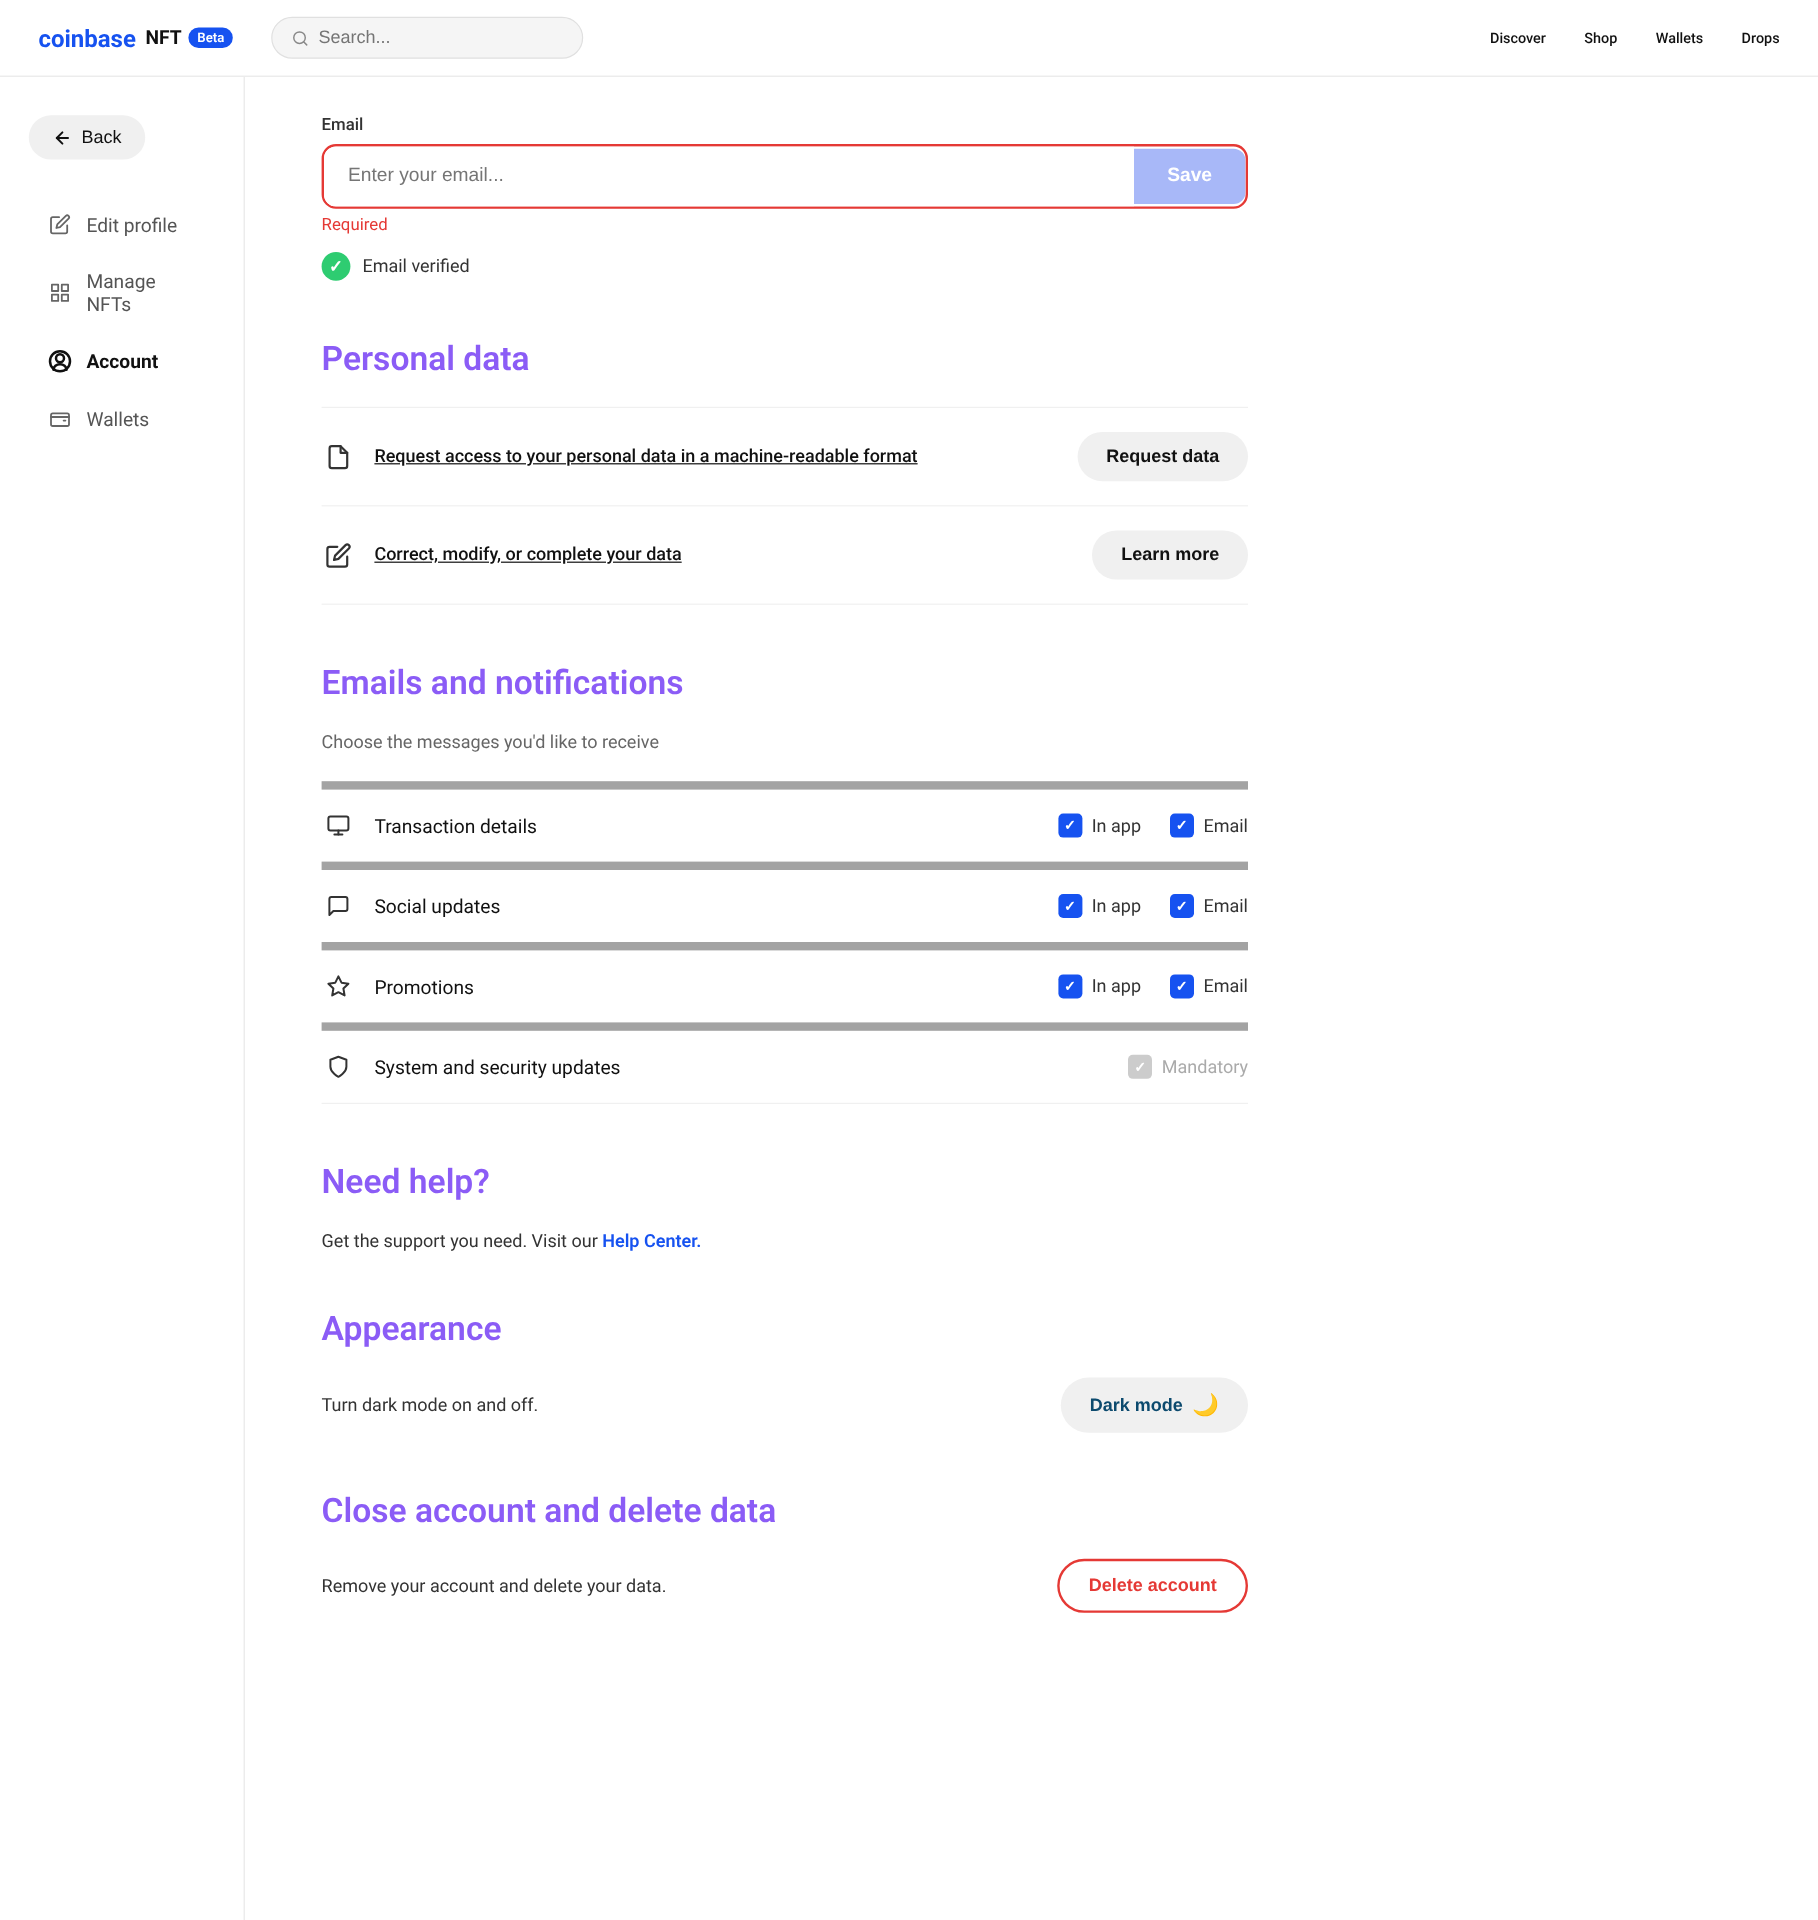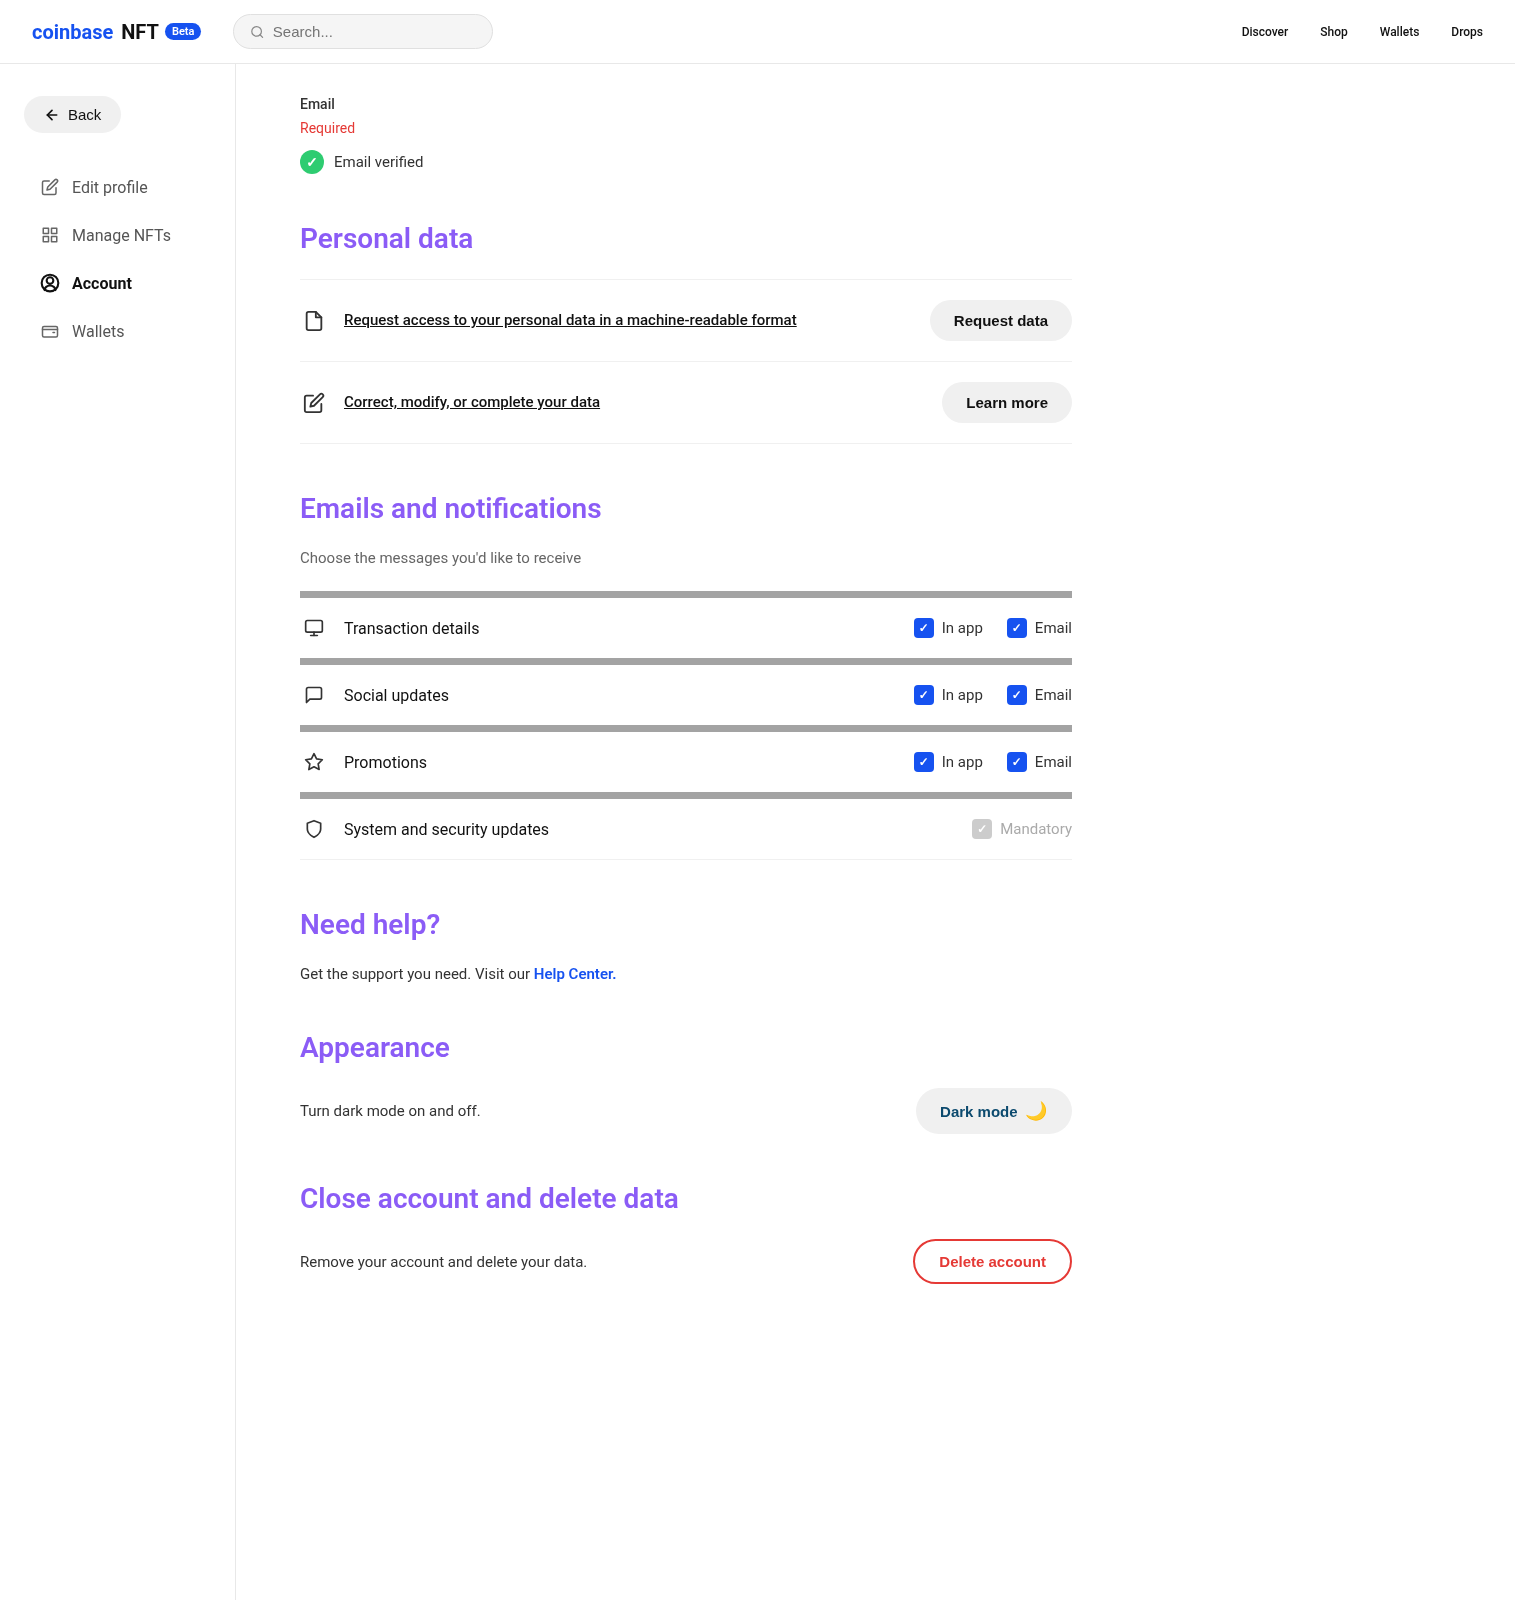--- a/index.html
+++ b/index.html
@@ -4,21 +4,21 @@
   <style>
     * { box-sizing: border-box; margin: 0; padding: 0; }
     body { font-family: -apple-system, BlinkMacSystemFont, 'Segoe UI', Roboto, sans-serif; background: #fff; color: #111; font-size: 16px; }
     .logo-area {
       display: flex;
       align-items: center;
       gap: 6px;
       margin-right: 12px;
     }
     .logo-coinbase { color: #1652f0; font-weight: 700; font-size: 20px; }
-    .logo-nft { color: #111; font-weight: 700; font-size: 20px; margin-left: 2px; }
+    .logo-nft { color: #111; font-weight: 700; font-size: 16px; margin-left: 2px; }
     .beta-badge {
       background: #1652f0;
       color: #fff;
       font-size: 11px;
       font-weight: 600;
       padding: 2px 7px;
       border-radius: 12px;
     }
     .search-bar {
       display: flex;
@@ -53,21 +53,21 @@
     }
 
     
     .layout {
       display: flex;
       min-height: calc(100vh - 64px);
     }
 
     
     .sidebar {
-      width: 236px;
+      width: 204px;
       padding: 32px 24px;
       border-right: 1px solid #e8e8e8;
       flex-shrink: 0;
     }
     .back-btn {
       display: flex;
       align-items: center;
       gap: 8px;
       background: #f0f0f0;
       border: none;
@@ -338,20 +338,24 @@
         </div>
         <span>Wallets</span>
       </div>
     </nav>
   </aside>
 
   <main class="main">
 
     <div class="section">
       <div class="field-label">Email</div>
+      <div class="email-row">
+        <input class="email-input" type="email" placeholder="Enter your email..." style="">
+        <button class="save-btn">Save</button>
+      </div>
       <div class="required-text">Required</div>
       <div class="verified-row">
         <div class="check-circle">✓</div>
         <span>Email verified</span>
       </div>
     </div>
 
     <div class="section">
       <div class="section-title">Personal data</div>
 

